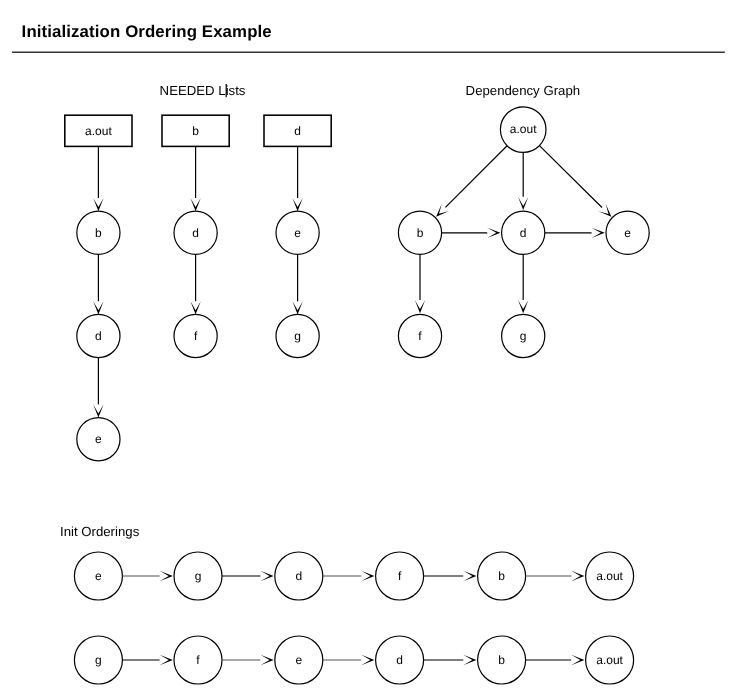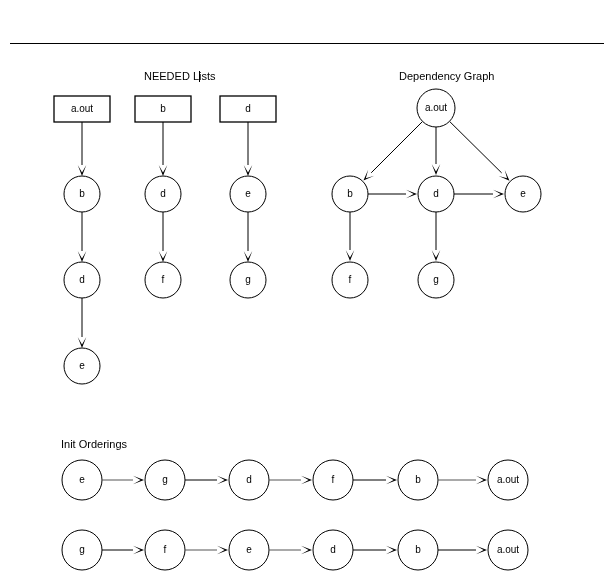--- a/index.html
+++ b/index.html
@@ -36,21 +36,20 @@
     left: 10px;
     top: 43px;
     width: 594px;
     height: 0;
     border-top: 1.6px solid #000;
   }
   .section-label {
     position: absolute;
     font-size: 11px;
     white-space: nowrap;
-    margin-left: 11px;
   }
   #needed-lists-label { left: 133px; top: 70px; }
   #dependency-graph-label { left: 388px; top: 70px; text-align: right; }
   #init-orderings-label { left: 50px; top: 438px; }
   .caret {
     display: inline-block;
     width: 1px;
     height: 11px;
     background: #000;
     vertical-align: -2px;
@@ -92,20 +91,21 @@
   .arrow-head {
     fill: #000000;
     stroke: none;
   }
 </style>
 </head>
 <body>
 
 <div id="page">
 
+  <div id="page-title">Initialization Ordering Example</div>
   <div id="title-rule"></div>
 
   <div class="section-label" id="needed-lists-label"><span>NEEDED L</span><span class="caret"></span><span>ists</span></div>
 
   <div class="section-label" id="dependency-graph-label">Dependency Graph</div>
 
   <div class="section-label" id="init-orderings-label">Init Orderings</div>
 
   <svg class="graph-layer" id="diagram-svg" viewBox="0 0 614 583">
     <g id="needed-lists-group">

